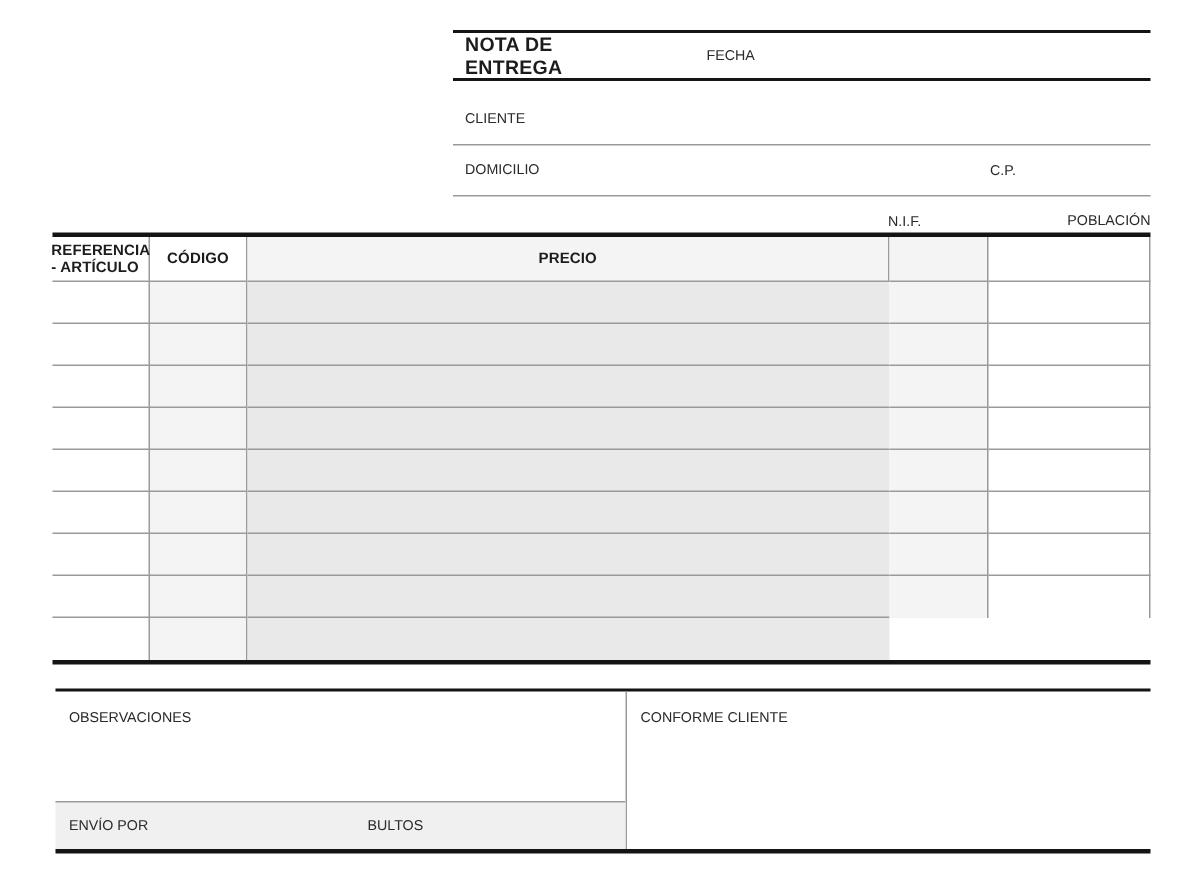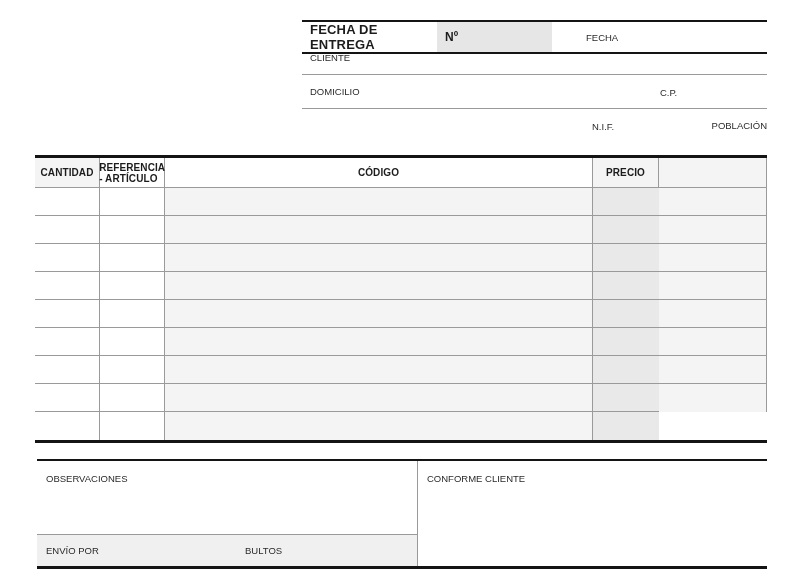--- a/index.html
+++ b/index.html
@@ -22,21 +22,21 @@
     position:absolute;left:302px;top:20px;width:465px;height:34px;
     border-top:2px solid var(--line-thick);border-bottom:2px solid var(--line-thick);
     box-sizing:border-box;display:flex;align-items:center;
   }
   .title{width:135px;padding-left:8px;font-weight:bold;font-size:13px;letter-spacing:.2px;box-sizing:border-box;}
   .num-box{width:115px;height:100%;background:var(--shade-number-box);display:flex;align-items:center;
     font-weight:bold;font-size:12px;padding-left:8px;box-sizing:border-box;}
   .fecha{padding-left:34px;font-size:9.5px;color:#2a2a2a;}
 
   
-  .client{position:absolute;left:302px;top:40px;width:465px;}
+  .client{position:absolute;left:302px;top:62px;width:465px;}
   .c-row{position:relative;display:flex;align-items:center;font-size:9.5px;color:#2a2a2a;}
   .c-row .lbl{padding-left:8px;}
   .r1{height:34px;border-bottom:1px solid var(--line-thin);}
   .r2{height:33px;border-bottom:1px solid var(--line-thin);}
   .r3{height:33px;justify-content:flex-end;}
   .sub{position:absolute;top:50%;transform:translateY(-50%);}
   .cp{left:358px;}
   .nif{left:290px;}
 
   
@@ -66,45 +66,41 @@
   .envio-lbl{padding-left:9px;}
   .bultos-lbl{position:absolute;left:208px;}
   .f-right{flex:1;font-size:9.5px;color:#2a2a2a;padding:12px 0 0 9px;box-sizing:border-box;}
 </style>
 </head>
 <body>
 
 <div id="page">
 
   <div class="form-header">
-    <div class="title">FECHA DE ENTREGA</div>
-    <div class="num-box">
-      <span>Nº</span>
-    </div>
+    <div class="title">NOTA DE ENTREGA</div>
     <div class="fecha">
       <span>FECHA</span>
     </div>
   </div>
 
   <div class="client">
     <div class="c-row r1">
       <span class="lbl">CLIENTE</span>
     </div>
     <div class="c-row r2">
       <span class="lbl">DOMICILIO</span>
       <span class="sub cp">C.P.</span>
     </div>
     <div class="c-row r3">
       <span class="lbl">POBLACIÓN</span>
       <span class="sub nif">N.I.F.</span>
     </div>
   </div>
 
   <div class="items" id="items-grid">
-    <div class="cell h-cell c0">CANTIDAD</div>
     <div class="cell h-cell c2">REFERENCIA - ARTÍCULO</div>
     <div class="cell h-cell c1">CÓDIGO</div>
     <div class="cell h-cell c3">PRECIO</div>
 
   <div class="cell c0"></div>
       <div class="cell c1"></div>
       <div class="cell c2"></div>
       <div class="cell c3"></div>
       <div class="cell c4"></div>
       <div class="cell c0"></div>

